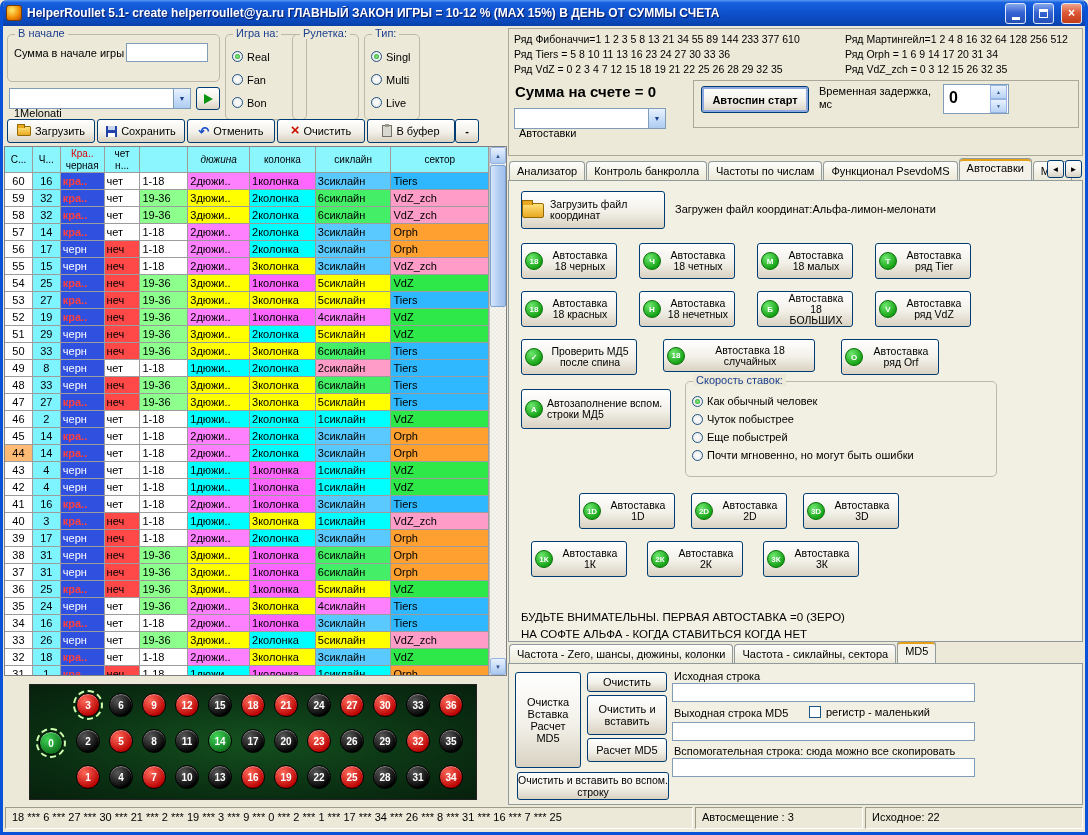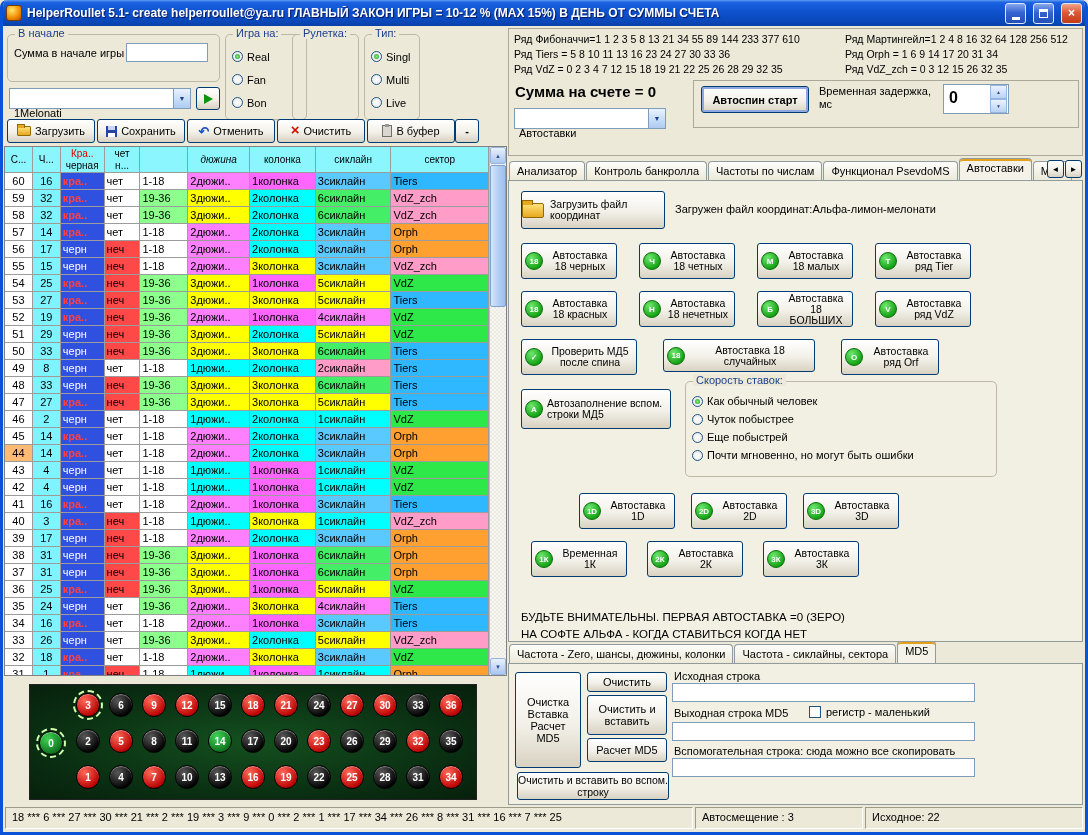--- a/index.html
+++ b/index.html
@@ -830,21 +830,21 @@
               <span class="bet-label">Автоставка 2D</span>
             </div>
             <div class="btn bet">
               <span class="dot-icon">3D</span>
               <span class="bet-label">Автоставка 3D</span>
             </div>
           </div>
         <div class="bet-row" id="bet-row-k">
             <div class="btn bet">
               <span class="dot-icon">1К</span>
-              <span class="bet-label">Временная 1К</span>
+              <span class="bet-label">Автоставка 1К</span>
             </div>
             <div class="btn bet">
               <span class="dot-icon">2К</span>
               <span class="bet-label">Автоставка 2К</span>
             </div>
             <div class="btn bet">
               <span class="dot-icon">3К</span>
               <span class="bet-label">Автоставка 3К</span>
             </div>
           </div>

